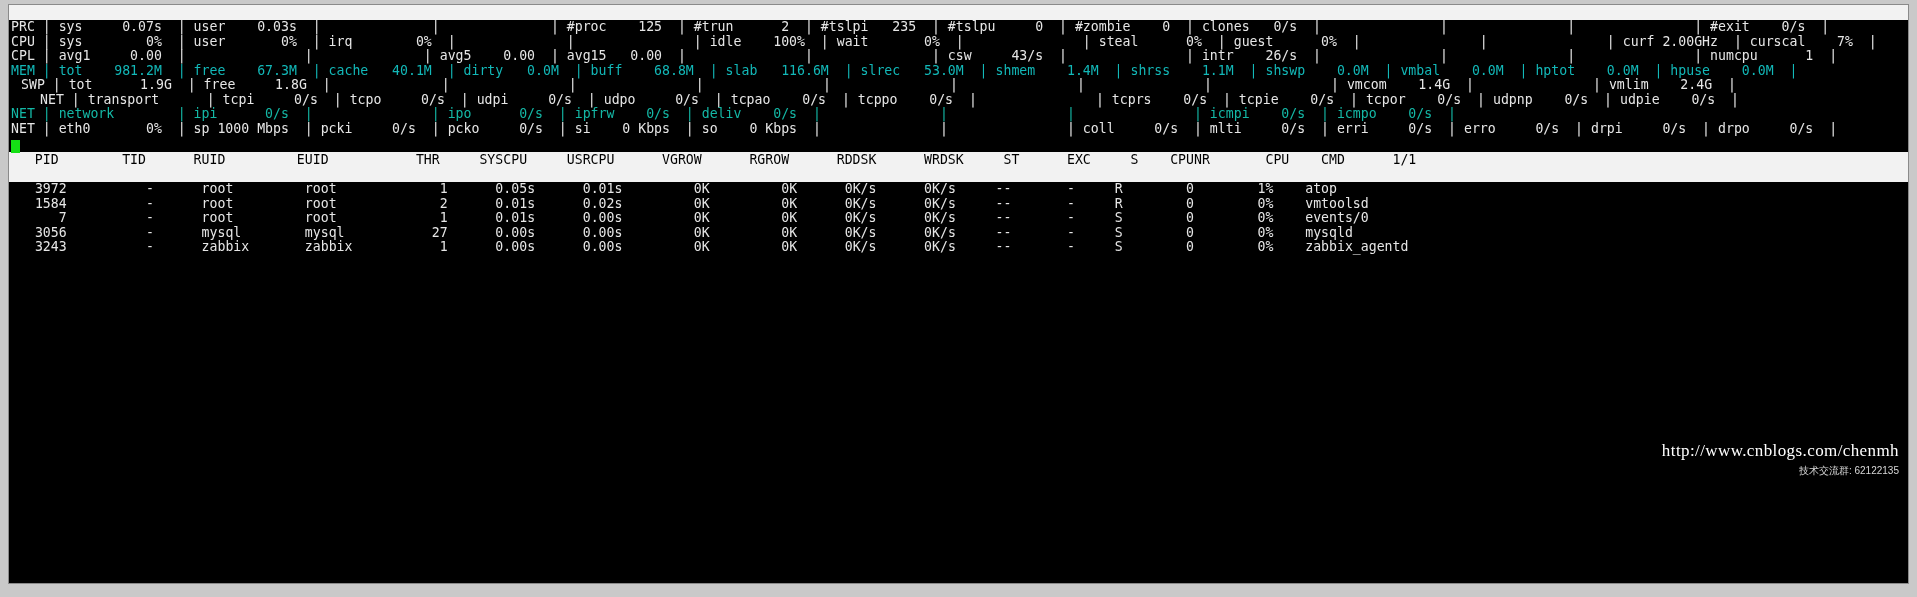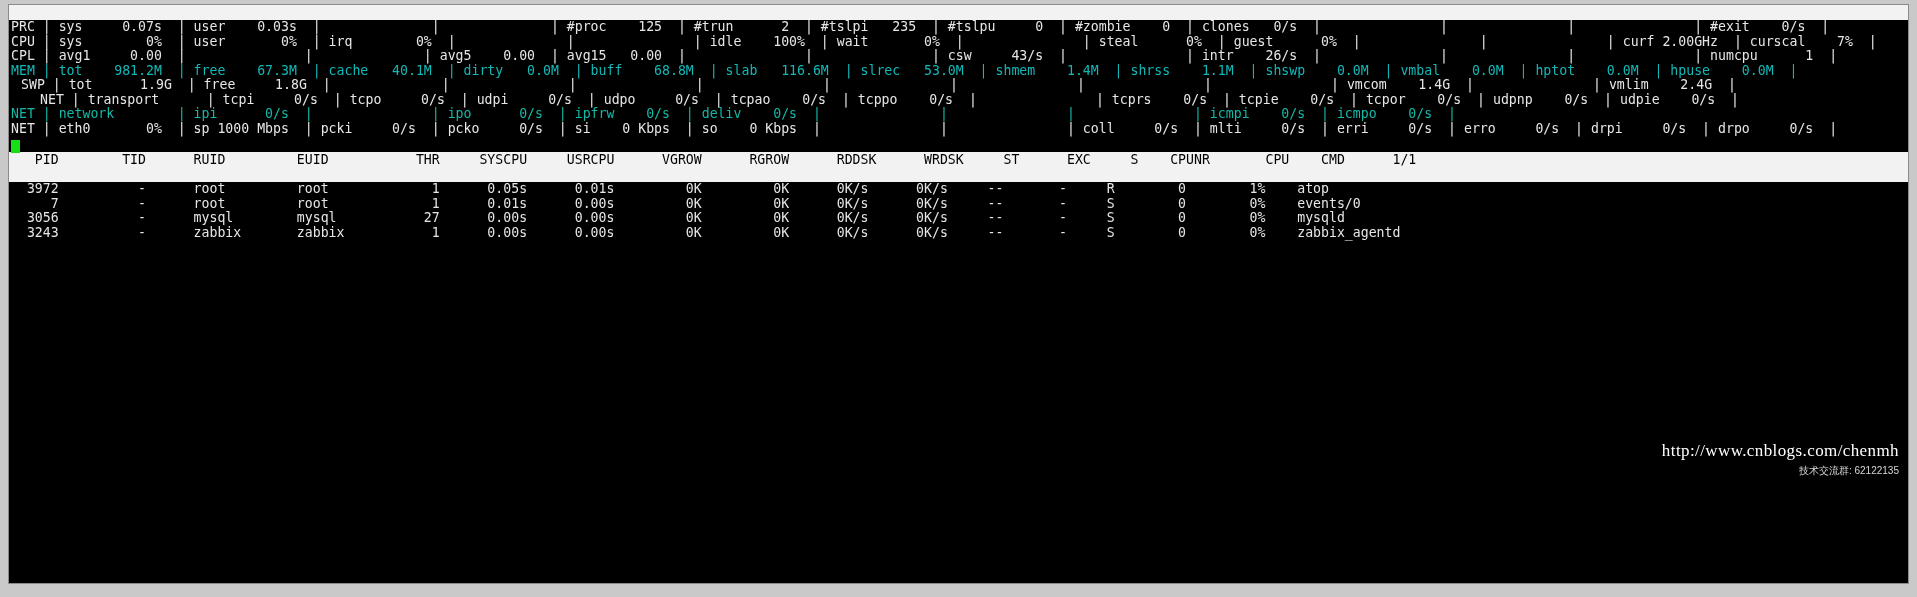--- a/index.html
+++ b/index.html
@@ -59,21 +59,21 @@
   .cursor-line {
     height: 16px;
     padding-left: 2px;
   }
   .cursor {
     display: inline-block;
     width: 9px; height: 13px;
     background: #15e015;
     vertical-align: middle;
   }
-  .proc { padding-left: 2px; }
+  .proc { padding-left: 10px; }
   
   .wm1 {
     position: absolute;
     right: 18px;
     top: 441px;
     color: #ffffff;
     font-family: "Liberation Serif", serif;
     font-size: 17px;
     letter-spacing: 0.4px;
     white-space: pre;
@@ -111,20 +111,21 @@
       </div>
 
     <div class="cursor-line">
       <span class="cursor"></span>
     </div>
 
     <div class="hdrrow">   PID        TID      RUID         EUID           THR     SYSCPU     USRCPU      VGROW      RGROW      RDDSK      WRDSK     ST      EXC     S    CPUNR       CPU    CMD      1/1</div>
 
     <div id="procrows">
         <div class="line proc">  3972          -      root         root             1      0.05s      0.01s         0K         0K      0K/s      0K/s     --       -     R        0        1%    atop</div>
+        <div class="line proc">  1584          -      root         root             2      0.01s      0.02s         0K         0K      0K/s      0K/s     --       -     R        0        0%    vmtoolsd</div>
         <div class="line proc">     7          -      root         root             1      0.01s      0.00s         0K         0K      0K/s      0K/s     --       -     S        0        0%    events/0</div>
         <div class="line proc">  3056          -      mysql        mysql           27      0.00s      0.00s         0K         0K      0K/s      0K/s     --       -     S        0        0%    mysqld</div>
         <div class="line proc">  3243          -      zabbix       zabbix           1      0.00s      0.00s         0K         0K      0K/s      0K/s     --       -     S        0        0%    zabbix_agentd</div>
       </div>
 
   </div>
 
   <div class="wm1">http://www.cnblogs.com/chenmh</div>
   <div class="wm2">技术交流群: 62122135</div>
 

